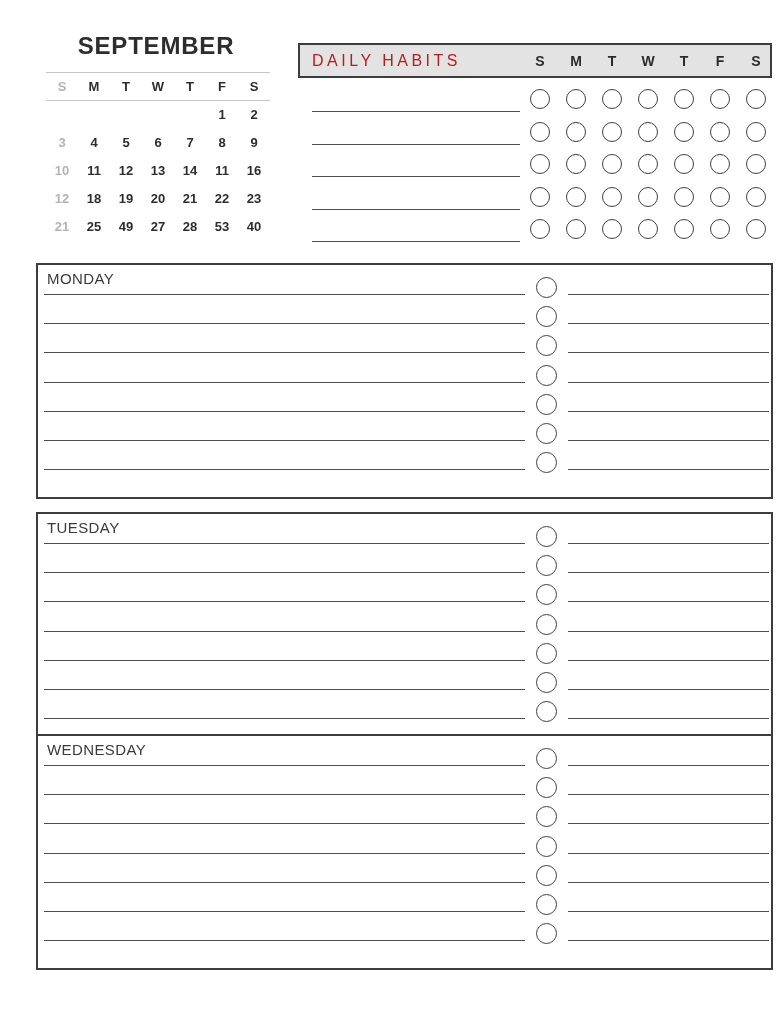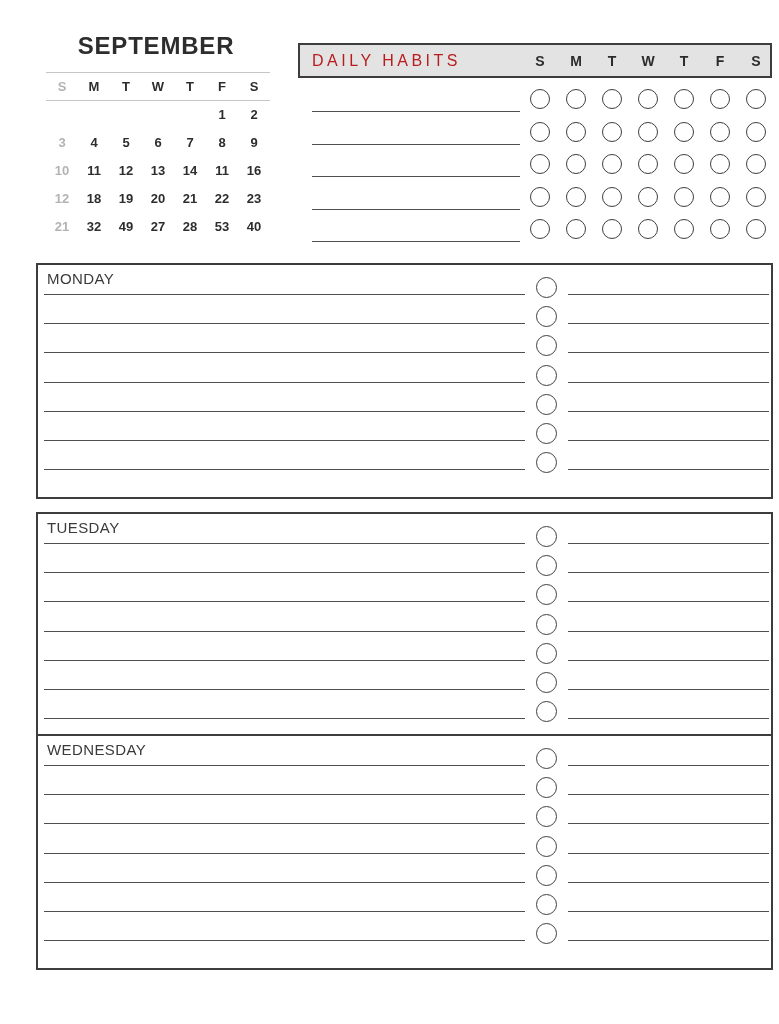--- a/index.html
+++ b/index.html
@@ -102,21 +102,21 @@
         <span class="cal-cell">11</span>
         <span class="cal-cell">16</span>
         <span class="cal-cell sun">12</span>
         <span class="cal-cell">18</span>
         <span class="cal-cell">19</span>
         <span class="cal-cell">20</span>
         <span class="cal-cell">21</span>
         <span class="cal-cell">22</span>
         <span class="cal-cell">23</span>
         <span class="cal-cell sun">21</span>
-        <span class="cal-cell">32</span>
+        <span class="cal-cell">25</span>
         <span class="cal-cell">49</span>
         <span class="cal-cell">27</span>
         <span class="cal-cell">28</span>
         <span class="cal-cell">53</span>
         <span class="cal-cell">40</span>
       </div>
   </section>
 
   <section class="habits">
     <div class="habits-header">

